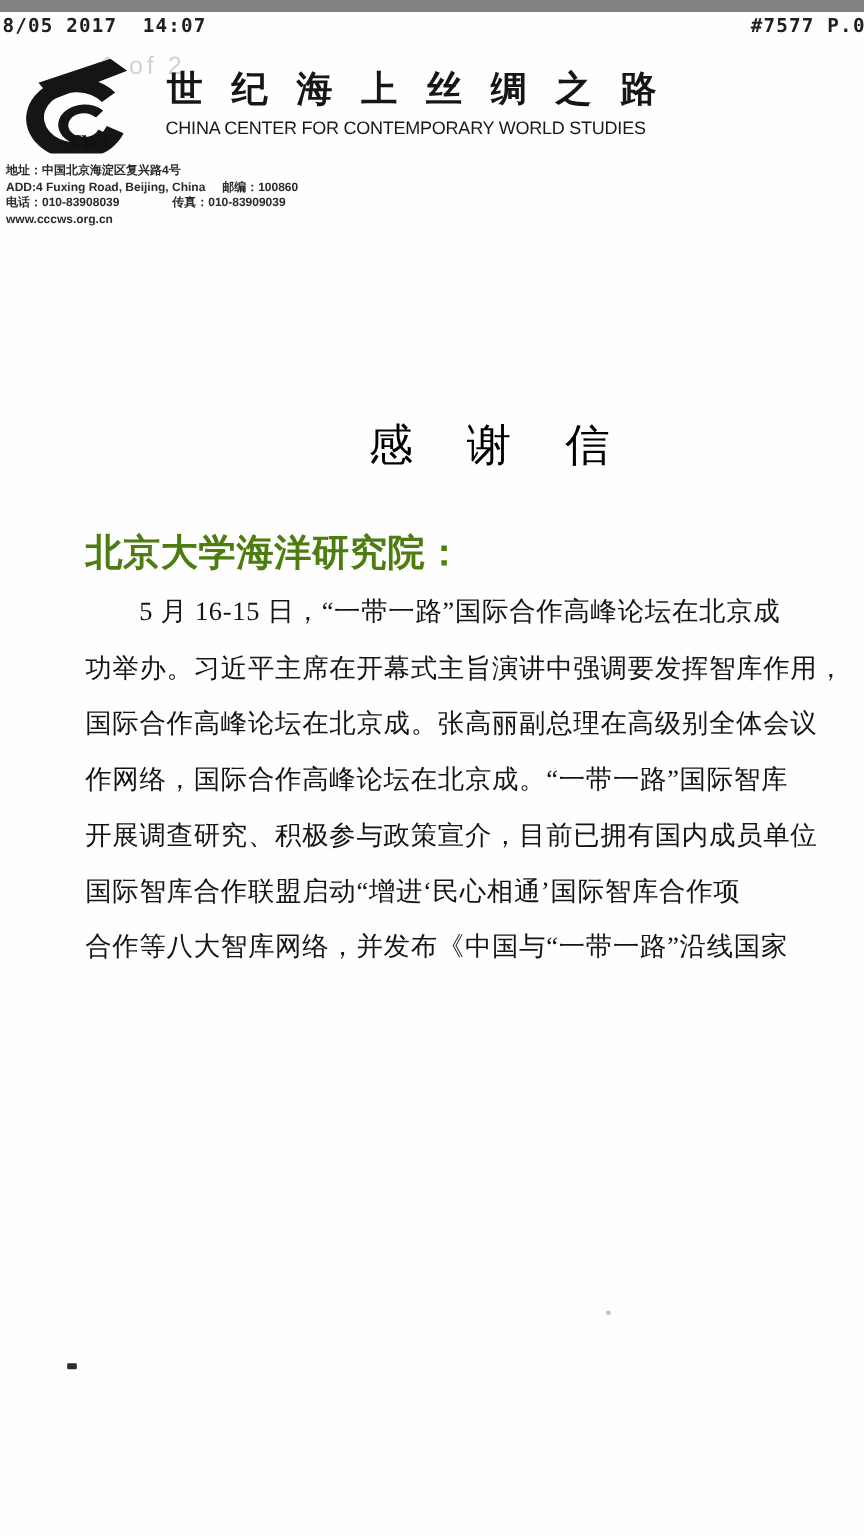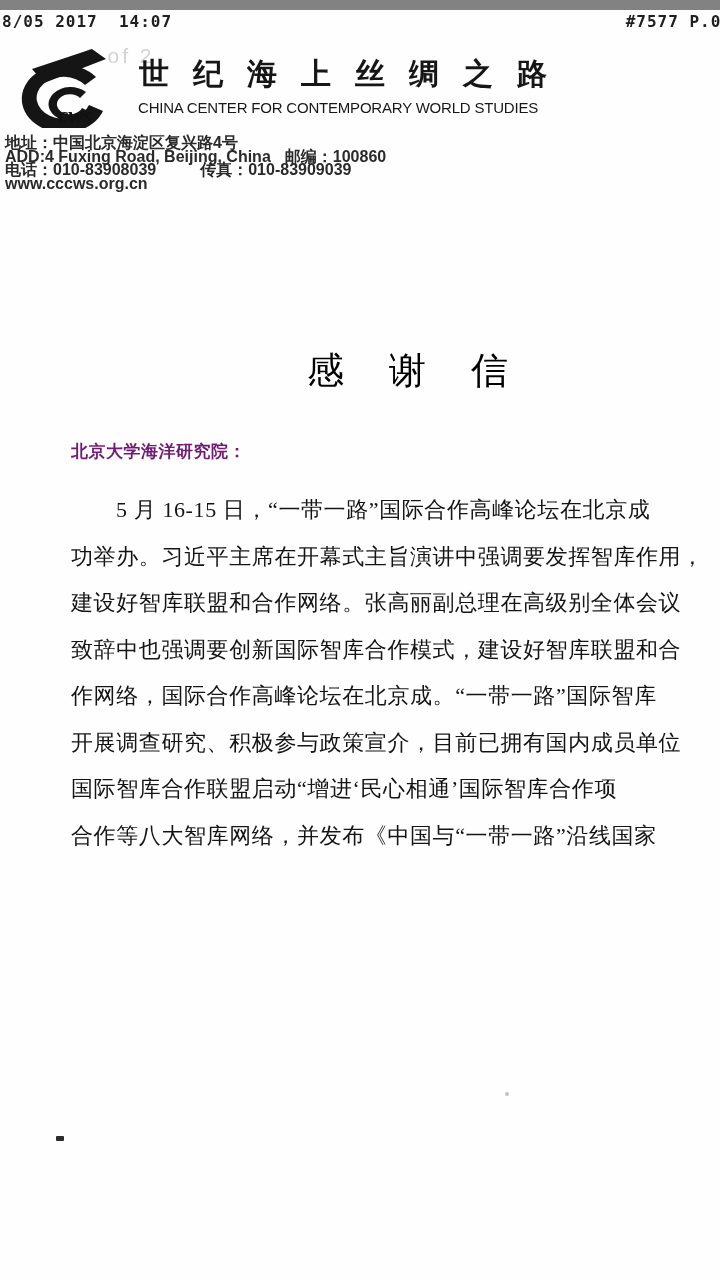--- a/index.html
+++ b/index.html
@@ -20,30 +20,30 @@
   
   .watermark{left:84px;top:44px;font-size:21px;color:#d2d2d2;letter-spacing:3px;font-weight:400;}
   
   .logo{left:12px;top:46px;width:120px;height:82px;}
   
   .org-cn{left:139px;top:54px;font-size:30px;font-weight:700;letter-spacing:24px;
     white-space:nowrap;color:#161616;}
   .org-en{left:138px;top:99px;font-size:15px;font-weight:400;letter-spacing:-0.2px;
     white-space:nowrap;color:#181818;}
   
-  .addr{left:5px;top:136px;font-size:16px;font-weight:700;line-height:13.5px;color:#2a2a2a;}
+  .addr{left:5px;top:136px;font-size:10px;font-weight:700;line-height:13.5px;color:#2a2a2a;}
   .addr-row{white-space:pre;}
   .addr-row .gap-s{display:inline-block;width:14px;}
   .addr-row .gap-l{display:inline-block;width:44px;}
   
   .letter-title{left:264px;top:346px;font-size:37px;font-weight:400;letter-spacing:45px;
     white-space:nowrap;color:#000000;margin-left:43px;}
   
-  .salutation{left:71px;top:440px;font-size:17px;font-weight:700;letter-spacing:0.5px;
-    white-space:nowrap;color:#701a75;}
+  .salutation{left:71px;top:440px;font-size:31px;font-weight:700;letter-spacing:0.5px;
+    white-space:nowrap;color:#4d7c0f;}
   
   .letter-body{left:71px;top:487px;width:640px;
     font-family:"Liberation Serif","DejaVu Serif",serif;color:#141414;}
   .bline{height:46.5px;line-height:46.5px;font-size:22px;letter-spacing:0.6px;white-space:nowrap;}
   .bline.indent{padding-left:45px;}
   
   .speck1{left:56px;top:1136px;width:8px;height:5px;background:#2c2c2c;border-radius:1px;}
   .speck2{left:505px;top:1092px;width:4px;height:4px;background:#c2c2c2;border-radius:2px;}
 </style>
 </head>
@@ -75,19 +75,18 @@
   <div class="addr-row">www.cccws.org.cn</div>
 </div>
 
 <div class="abs letter-title">感谢信</div>
 
 <div class="abs salutation">北京大学海洋研究院：</div>
 
 <div class="abs letter-body">
   <div class="bline indent">5 月 16-15 日，“一带一路”国际合作高峰论坛在北京成</div>
   <div class="bline">功举办。习近平主席在开幕式主旨演讲中强调要发挥智库作用，</div>
-  <div class="bline">建设好智库联盟和合作网络。张高丽副总理在高级别全体会议</div>
-  <div class="bline">致辞中也强调要创新国际智库合作模式，建设好智库联盟和合</div>
+  <div class="bline">国际合作高峰论坛在北京成。张高丽副总理在高级别全体会议</div>
   <div class="bline">作网络，国际合作高峰论坛在北京成。“一带一路”国际智库</div>
   <div class="bline">开展调查研究、积极参与政策宣介，目前已拥有国内成员单位</div>
   <div class="bline">国际智库合作联盟启动“增进‘民心相通’国际智库合作项</div>
   <div class="bline">合作等八大智库网络，并发布《中国与“一带一路”沿线国家</div>
 </div>
 
 </body></html>

